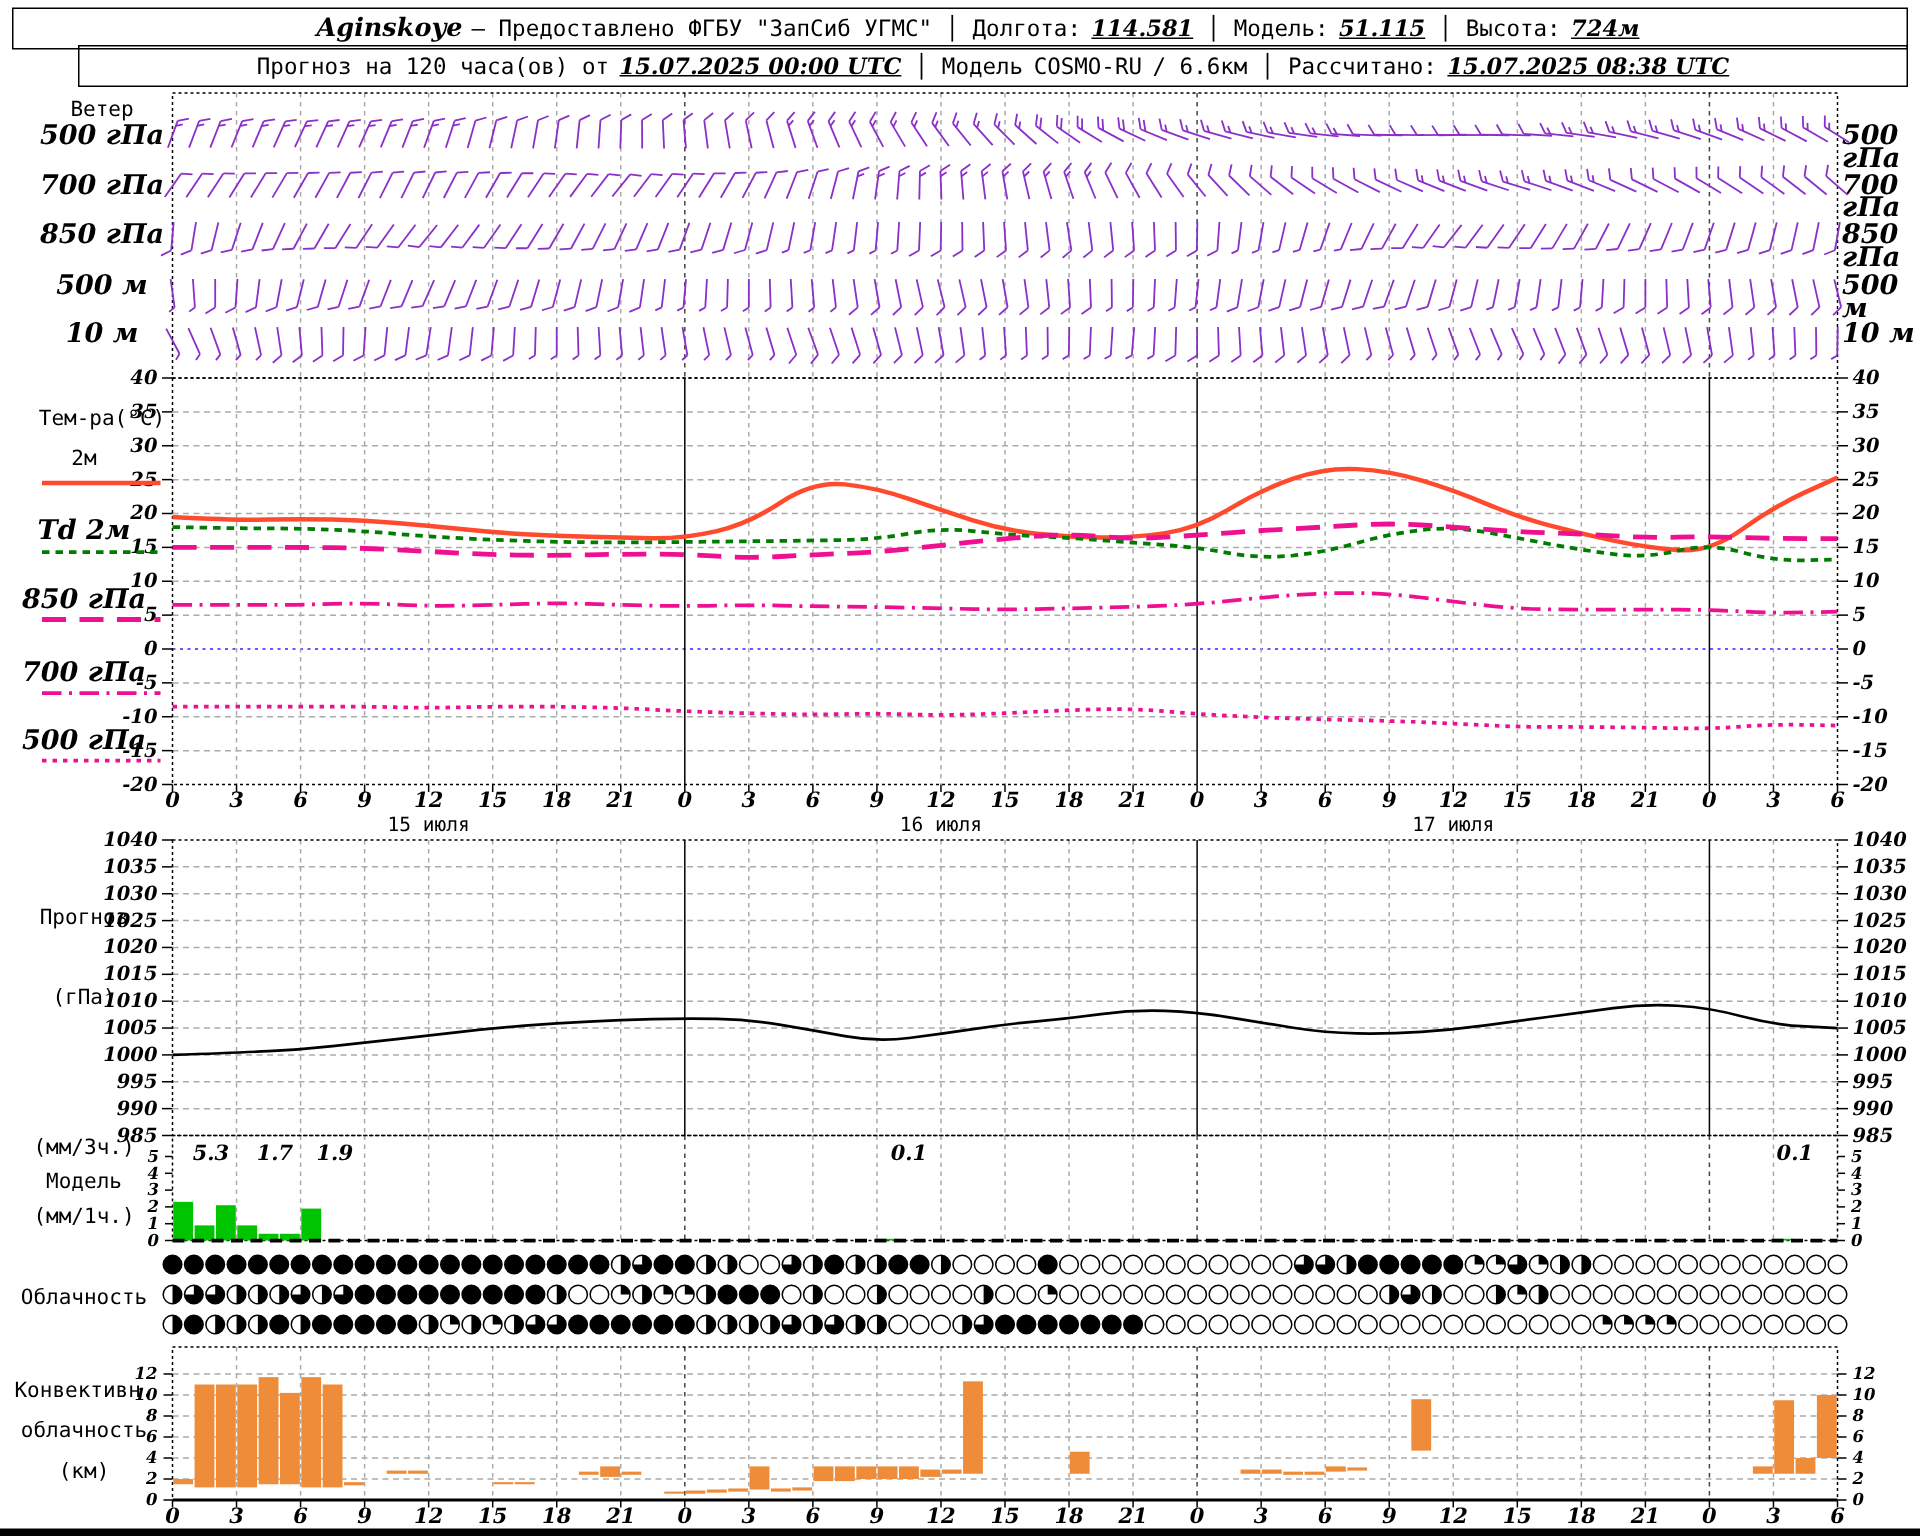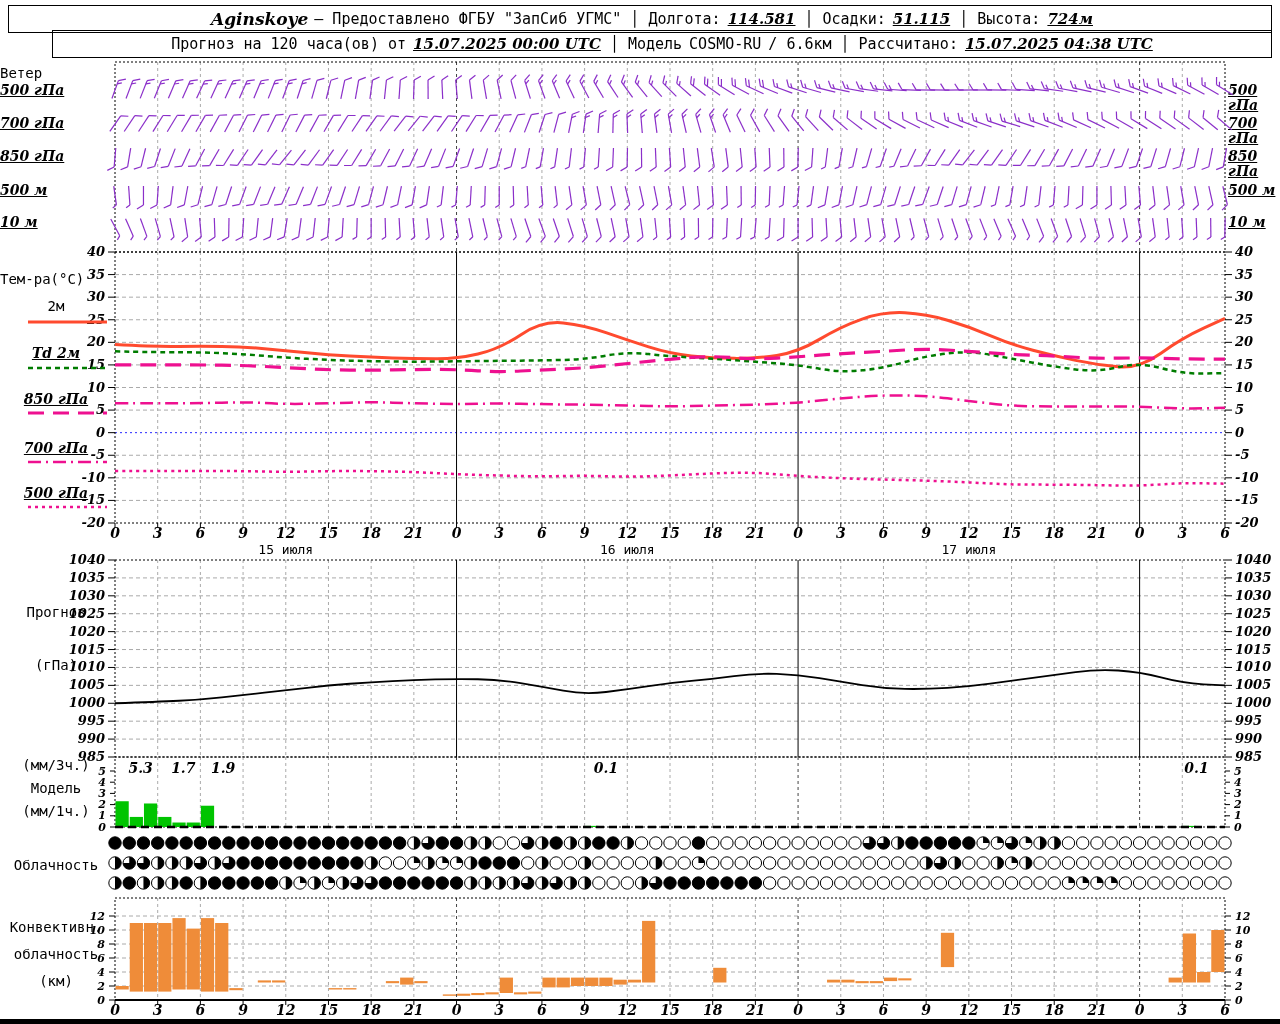--- a/index.html
+++ b/index.html
@@ -7,60 +7,60 @@
         font-family:"DejaVu Sans Mono",monospace;color:#000;}
   .hdr{position:absolute;left:8px;right:8px;height:26px;border:1px solid #000;
        display:flex;align-items:center;justify-content:center;font-size:15px;white-space:pre;}
   #h1{top:5px;padding-left:24px;}
   #h2{top:30px;margin-left:44px;}
   .st{font-family:"DejaVu Serif",serif;font-style:italic;font-weight:bold;font-size:17px;margin-right:6px;}
   .val{font-family:"DejaVu Serif",serif;font-style:italic;font-weight:bold;margin-left:7px;text-decoration:underline;}
   .bold{font-weight:normal;margin-left:7px;}
   .sep{margin:0 9px;}
   .lbl{position:absolute;font-size:14px;line-height:15px;}
-  .lc{left:0;width:108px;text-align:left;}
+  .lc{left:14px;width:108px;text-align:center;}
   .cc{left:0;width:112px;text-align:center;}
   .rc{left:1228px;width:60px;text-align:left;font-size:13px;}
-  .itnum{font-family:"DejaVu Serif",serif;font-style:italic;font-weight:bold;font-size:14px;text-decoration:underline;}
+  .itnum{font-family:"DejaVu Serif",serif;font-style:italic;font-weight:bold;font-size:18px;}
   svg{position:absolute;left:0;top:60px;}
   .numlbl{font:italic 700 13px "DejaVu Serif",serif;}
   .hourlbl{font:italic 700 14px "DejaVu Serif",serif;}
   .datelbl{font:13px "DejaVu Sans Mono",monospace;}
   .smalllbl{font:italic 700 11px "DejaVu Serif",serif;}
   .preciplbl{font:italic 700 14px "DejaVu Serif",serif;}
 </style>
 </head>
 <body>
 
 <div id="page">
 
   <div class="hdr" id="h1">
     <span class="st">Aginskoye</span>
     <span>— Предоставлено ФГБУ "ЗапСиб УГМС"</span>
     <span class="sep">│</span>
     <span>Долгота:</span>
     <span class="val">114.581</span>
     <span class="sep">│</span>
-    <span>Осадки:</span>
+    <span>Модель:</span>
     <span class="val">51.115</span>
     <span class="sep">│</span>
     <span>Высота:</span>
     <span class="val">724м</span>
   </div>
 
   <div class="hdr" id="h2">
     <span>Прогноз на 120 часа(ов) от</span>
     <span class="val">15.07.2025 00:00 UTC</span>
     <span class="sep">│</span>
     <span>Модель</span>
     <span class="bold">COSMO-RU</span>
     <span class="bold">/ 6.6км</span>
     <span class="sep">│</span>
     <span>Рассчитано:</span>
-    <span class="val">15.07.2025 04:38 UTC</span>
+    <span class="val">15.07.2025 08:38 UTC</span>
   </div>
 
   <div class="lbl lc" style="top:66px">Ветер</div>
   <div class="lbl lc itnum" style="top:83px">500 гПа</div>
   <div class="lbl lc itnum" style="top:116px">700 гПа</div>
   <div class="lbl lc itnum" style="top:149px">850 гПа</div>
   <div class="lbl lc itnum" style="top:183px">500 м</div>
   <div class="lbl lc itnum" style="top:215px">10 м</div>
 
   <div class="lbl rc itnum" style="top:83px">500 гПа</div>

